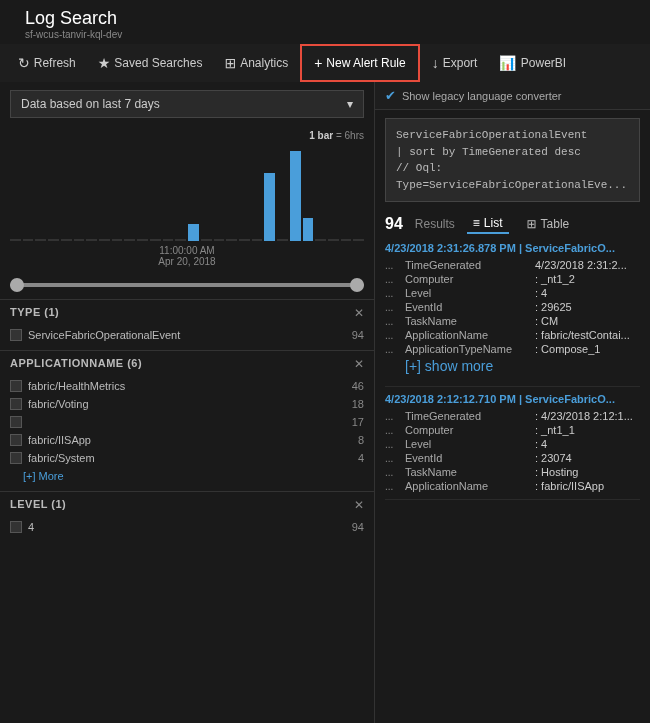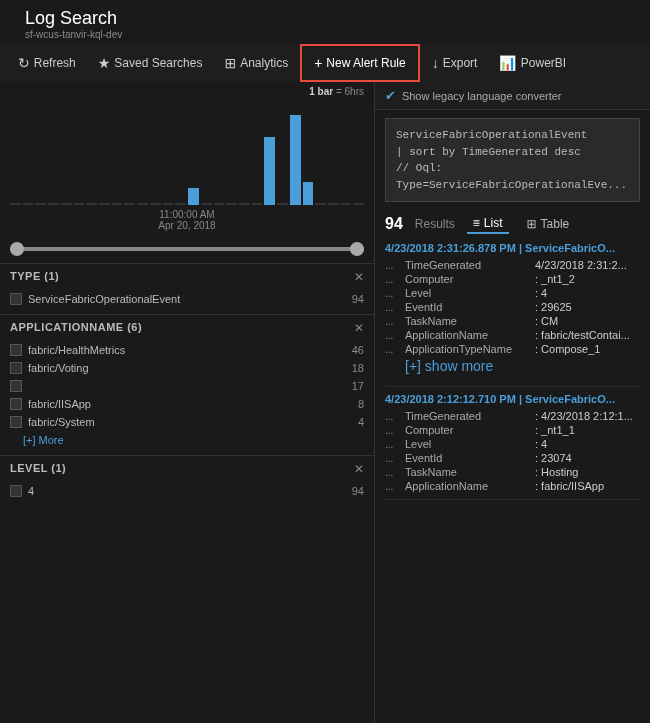--- a/index.html
+++ b/index.html
@@ -88,21 +88,21 @@
 
     
     .chart-area {
       padding: 4px 10px 0 10px;
       position: relative;
     }
     .chart-legend {
       text-align: right;
       color: #888;
       font-size: 10px;
-      margin-bottom: 8px;
+      margin-bottom: 0;
     }
     .chart-legend strong { color: #ccc; }
     .chart-container {
       height: 100px;
       position: relative;
       display: flex;
       align-items: flex-end;
       gap: 2px;
       padding-bottom: 0;
     }
@@ -336,20 +336,24 @@
   <button class="toolbar-btn">
     <span class="btn-icon">📊</span>
     <span>PowerBI</span>
   </button>
 </div>
 
 <div class="main-layout">
 
   <div class="left-panel">
 
+    <div class="date-selector">
+      <span>Data based on last 7 days</span>
+      <span>▾</span>
+    </div>
 
     <div class="chart-area">
       <div class="chart-legend">
         <strong>1 bar</strong>
         <span> = 6hrs</span>
       </div>
       <div class="chart-container" id="chart-bars-container">
       <div class="chart-bar" style="height: 2px; background: rgb(51, 51, 51);"></div>
           <div class="chart-bar" style="height: 2px; background: rgb(51, 51, 51);"></div>
           <div class="chart-bar" style="height: 2px; background: rgb(51, 51, 51);"></div>

